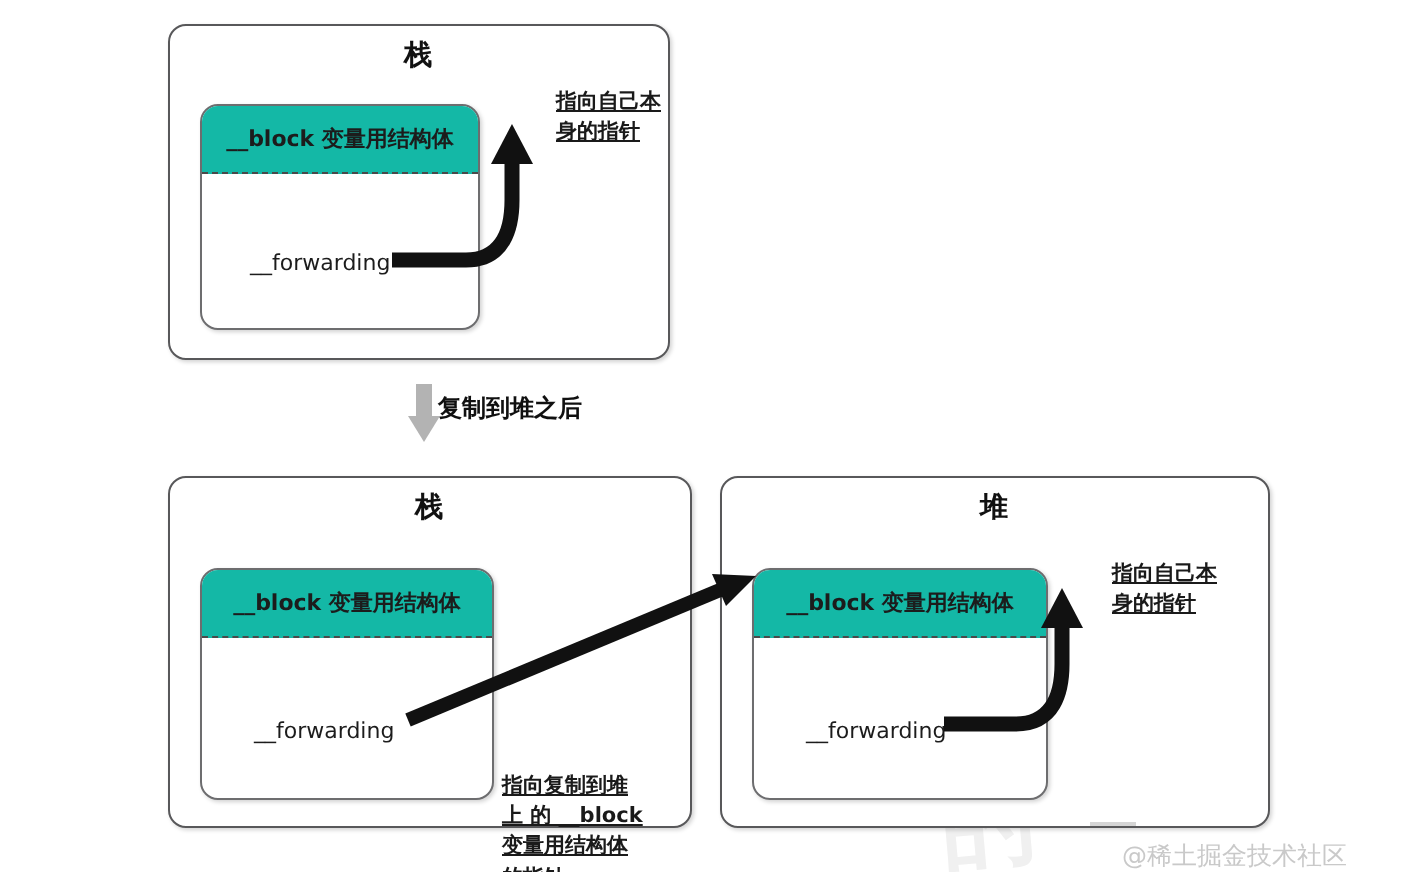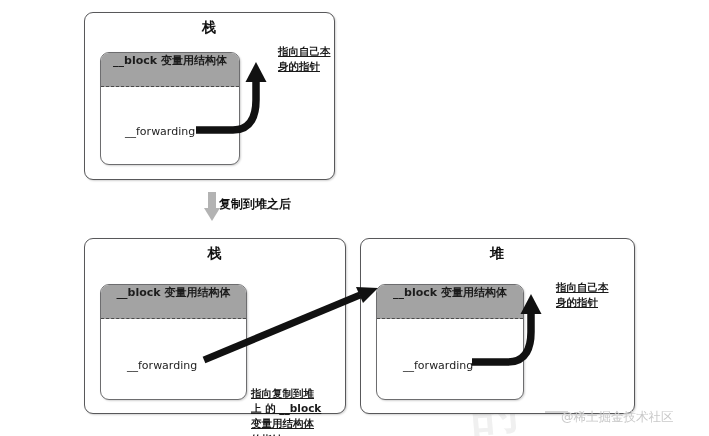--- a/index.html
+++ b/index.html
@@ -49,24 +49,25 @@
     background: #ffffff;
     overflow: hidden;
     box-shadow: 1px 1px 2px rgba(0,0,0,0.18);
   }
   .struct-head {
     position: absolute;
     left: 0;
     top: 0;
     width: 100%;
     height: 34px;
-    background: #a3a3a3;
+    background: #14b8a6;
     border-bottom: 1.6px dashed #4a4a4a;
     box-sizing: border-box;
     display: flex;
+    align-items: center;
     justify-content: center;
   }
   .struct-head-label {
     font-size: 11px;
     font-weight: bold;
     color: #1c1c1c;
     white-space: nowrap;
   }
   .struct-body {
     position: absolute;
@@ -181,21 +182,21 @@
       <span class="struct-head-label">__block 变量用结构体</span>
     </div>
     <div class="struct-body">
       <span class="fwd-label" style="left:26px; top:40px;">__forwarding</span>
     </div>
   </div>
 
   <div class="anno" style="left:556px; top:280px;">指向自己本
 身的指针</div>
 
-  <div class="wm-text" style="left:561px; top:409px;">@稀土掘金技术社区</div>
+  <div class="wm-text" style="left:561px; top:420px;">@稀土掘金技术社区</div>
 
   <svg class="overlay" viewBox="0 0 709 436">
     <defs>
       <marker id="ahead" markerWidth="7" markerHeight="7" refX="2.2" refY="3.5" orient="auto" markerUnits="strokeWidth">
         <path d="M0,0.2 L6.4,3.5 L0,6.8 L1.5,3.5 Z" fill="#111111"></path>
       </marker>
     </defs>
 
     <g>
       <path d="M196,130 L233,130 C252,130 256,114 256,100 L256,80" fill="none" stroke="#111111" stroke-width="7.5" stroke-linecap="butt"></path>

